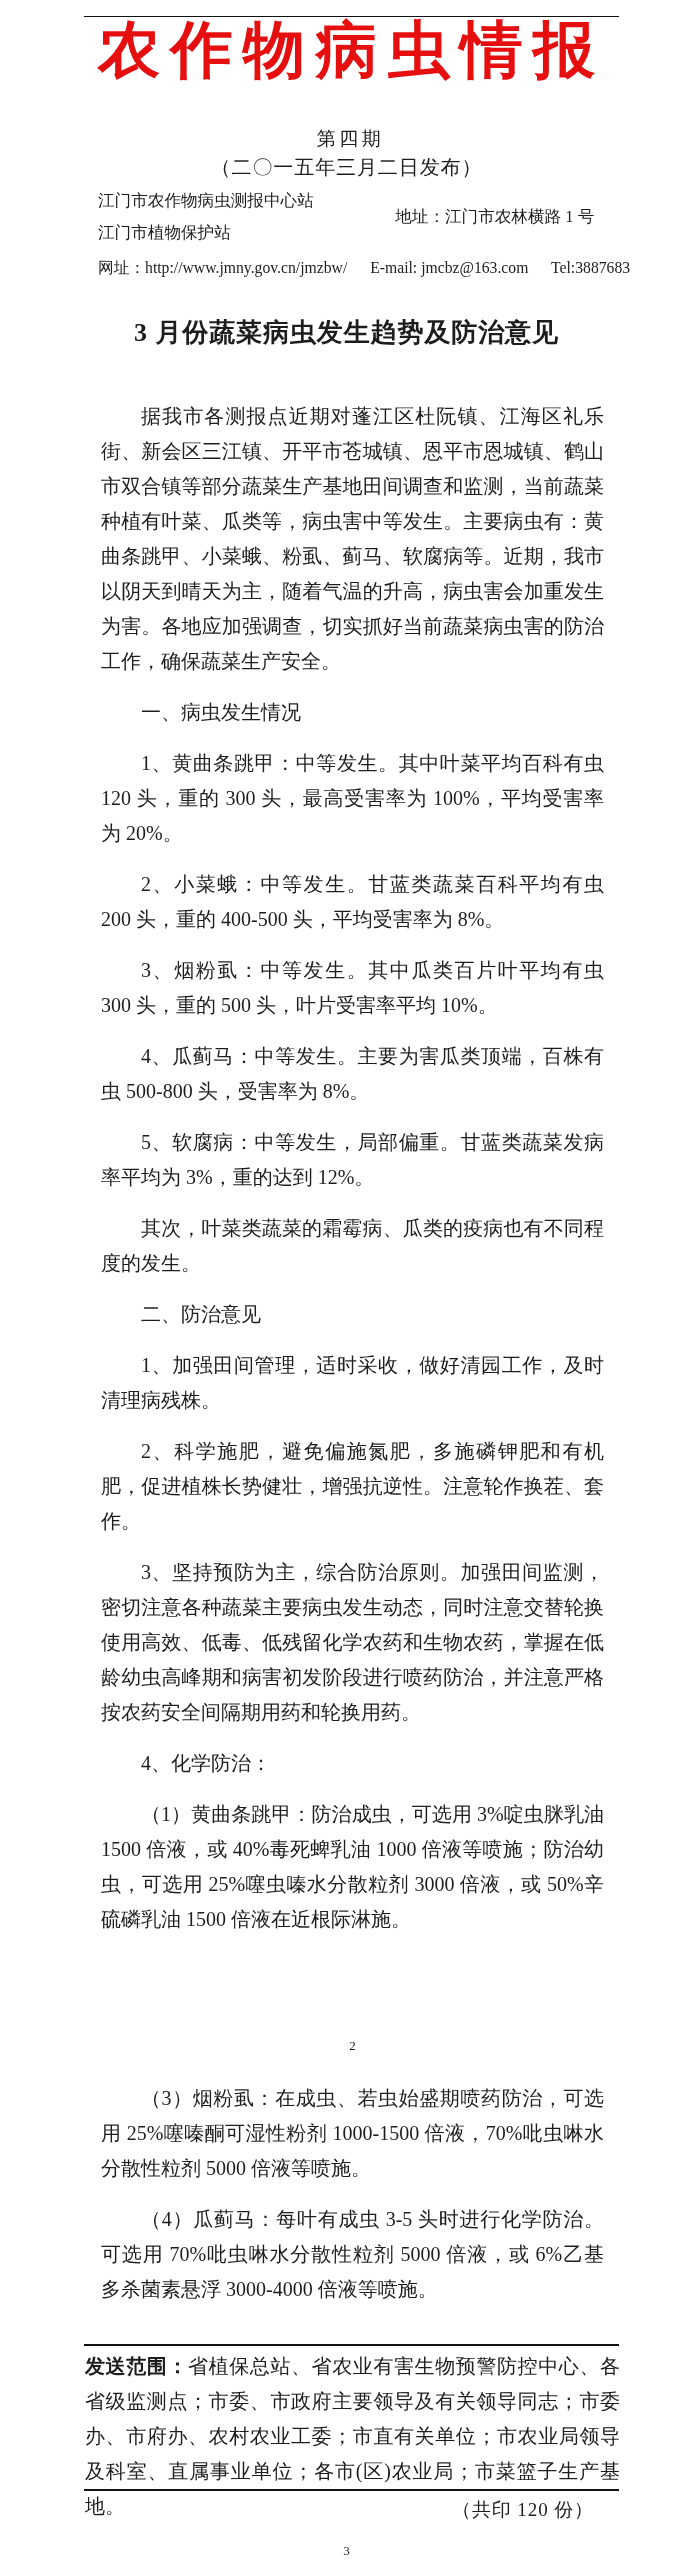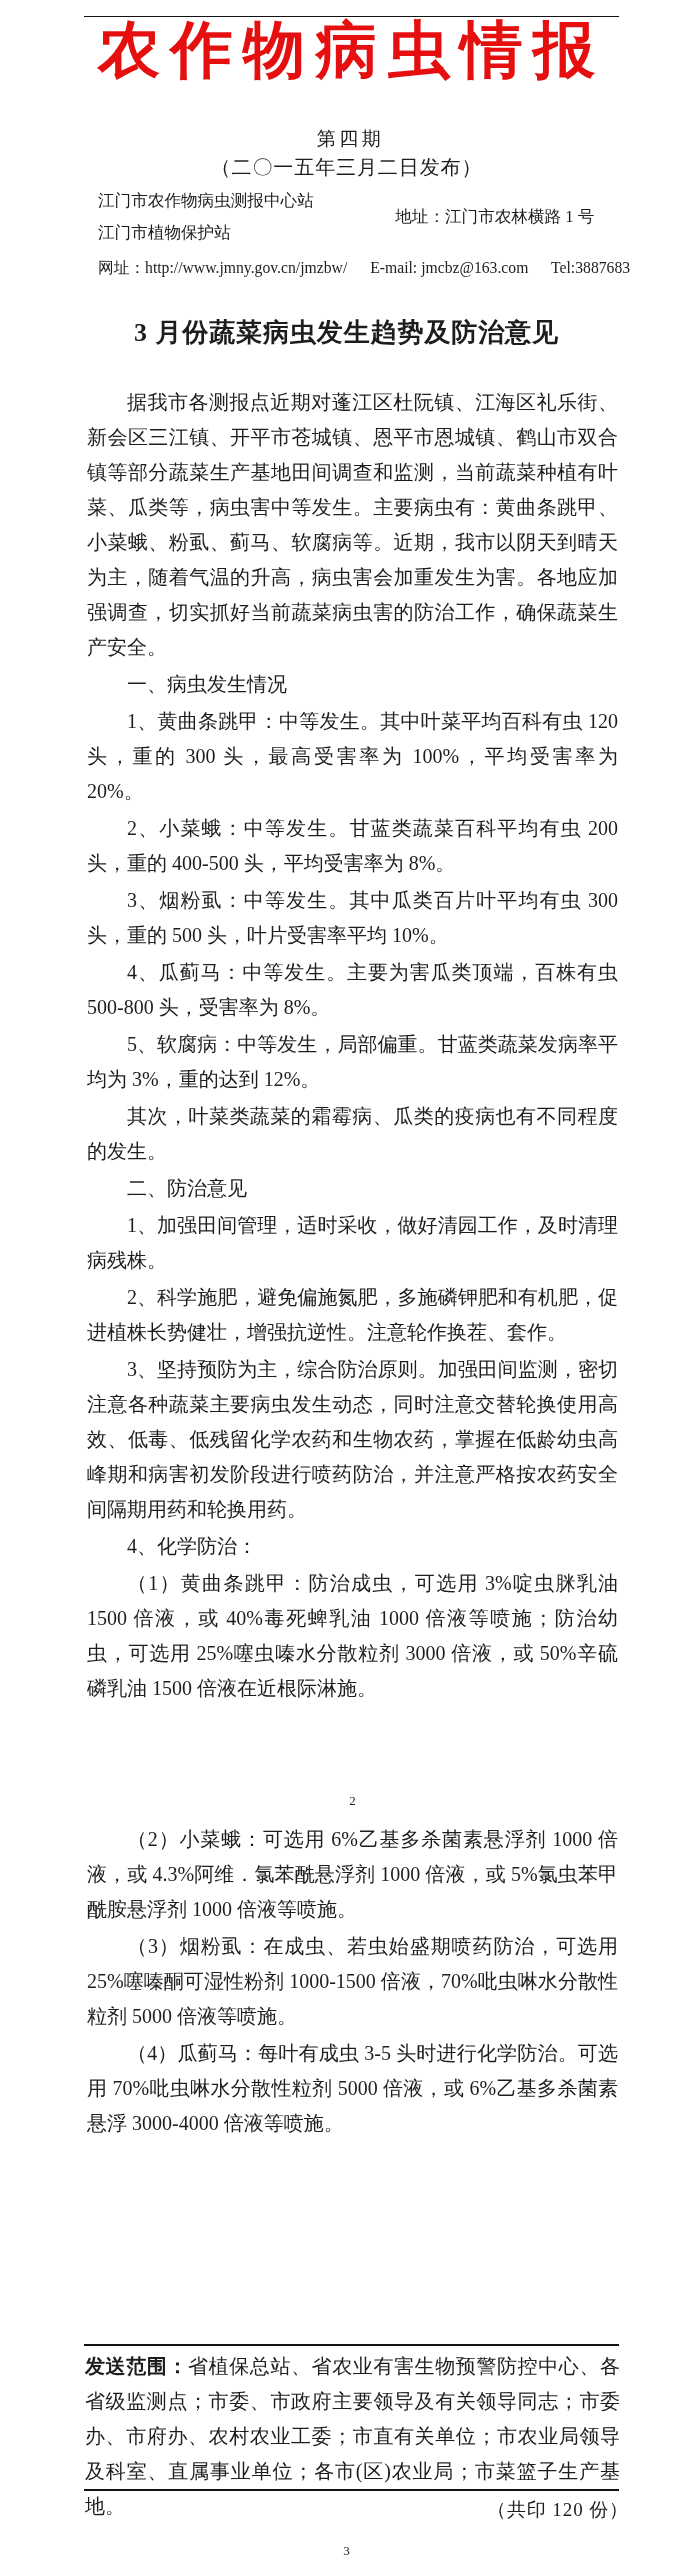--- a/index.html
+++ b/index.html
@@ -79,21 +79,21 @@
     white-space:nowrap;
   }
   .article-body {
     position:absolute;
     top:383px; left:85px; width:535px;
     font-size:20px;
     line-height:35px;
     text-align:justify;
   }
   .article-body p {
-    margin:2px;
+    margin:16px;
     text-indent:2em;
   }
   .page-break {
     height:112px;
     display:flex;
     justify-content:center;
     align-items:flex-end;
   }
   .page-num {
     font-size:13px;
@@ -108,21 +108,21 @@
     font-size:20px;
     line-height:35px;
     text-align:justify;
     margin:0;
   }
   .distribution .label { font-weight:bold; }
   .print-count {
     position:absolute;
     top:2497px; left:0; width:100%;
     text-align:right;
-    padding-right:64px;
+    padding-right:99px;
     box-sizing:border-box;
     font-size:19px;
     letter-spacing:0.9px;
   }
   .bottom-page-num {
     position:absolute;
     top:2543px; left:0; width:100%;
     text-align:center;
   }
 </style>
@@ -168,21 +168,20 @@
     <p>1、加强田间管理，适时采收，做好清园工作，及时清理病残株。</p>
     <p>2、科学施肥，避免偏施氮肥，多施磷钾肥和有机肥，促进植株长势健壮，增强抗逆性。注意轮作换茬、套作。</p>
     <p>3、坚持预防为主，综合防治原则。加强田间监测，密切注意各种蔬菜主要病虫发生动态，同时注意交替轮换使用高效、低毒、低残留化学农药和生物农药，掌握在低龄幼虫高峰期和病害初发阶段进行喷药防治，并注意严格按农药安全间隔期用药和轮换用药。</p>
     <p>4、化学防治：</p>
     <p>（1）黄曲条跳甲：防治成虫，可选用 3%啶虫脒乳油 1500 倍液，或 40%毒死蜱乳油 1000 倍液等喷施；防治幼虫，可选用 25%噻虫嗪水分散粒剂 3000 倍液，或 50%辛硫磷乳油 1500 倍液在近根际淋施。</p>
 
     <div class="page-break">
       <span class="page-num">2</span>
     </div>
 
-    <p>（2）小菜蛾：可选用 6%乙基多杀菌素悬浮剂 1000 倍液，或 4.3%阿维．氯苯酰悬浮剂 1000 倍液，或 5%氯虫苯甲酰胺悬浮剂 1000 倍液等喷施。</p>
     <p>（3）烟粉虱：在成虫、若虫始盛期喷药防治，可选用 25%噻嗪酮可湿性粉剂 1000-1500 倍液，70%吡虫啉水分散性粒剂 5000 倍液等喷施。</p>
     <p>（4）瓜蓟马：每叶有成虫 3-5 头时进行化学防治。可选用 70%吡虫啉水分散性粒剂 5000 倍液，或 6%乙基多杀菌素悬浮 3000-4000 倍液等喷施。</p>
   </div>
 
   <div class="rule rule-foot-a"></div>
 
   <p class="distribution">
     <span class="label">发送范围：</span><span>省植保总站、省农业有害生物预警防控中心、各省级监测点；市委、市政府主要领导及有关领导同志；市委办、市府办、农村农业工委；市直有关单位；市农业局领导及科室、直属事业单位；各市(区)农业局；市菜篮子生产基地。</span>
   </p>
 

